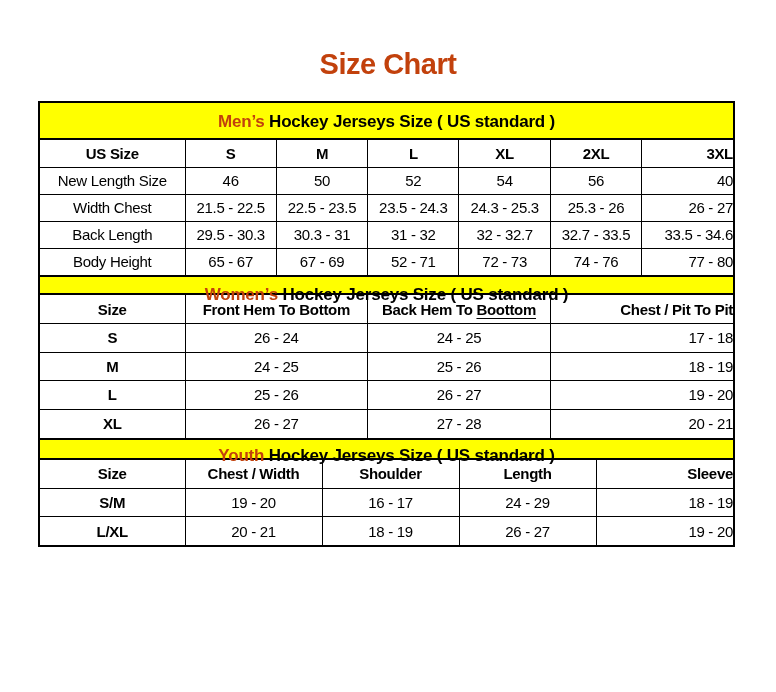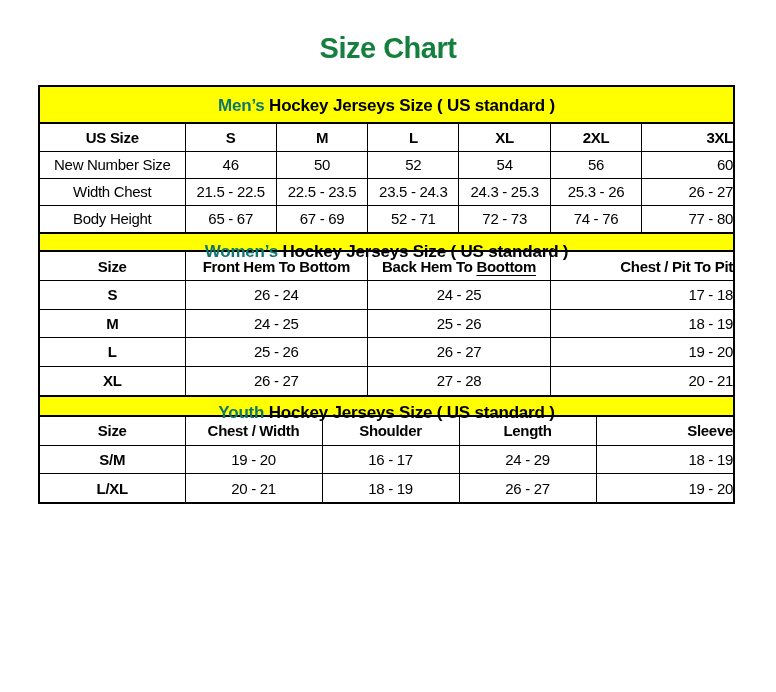--- a/index.html
+++ b/index.html
@@ -5,44 +5,44 @@
   * { box-sizing: border-box; }
   html, body {
     margin: 0; padding: 0;
     width: 776px; height: 692px;
     background: #ffffff;
     font-family: "Liberation Sans", sans-serif;
     color: #000000;
     overflow: hidden;
   }
   .page-title {
-    margin: 32px 0 0 0;
+    margin: 48px 0 0 0;
     text-align: center;
     font-size: 29px;
     font-weight: bold;
-    color: #15803d;
+    color: #c2410c;
     letter-spacing: -0.5px;
   }
   .chart {
     width: 697px;
     margin: 20px 0 0 38px;
     border: 2px solid #000000;
   }
   .band {
     background: #FFFF00;
     text-align: center;
     font-weight: bold;
     font-size: 17px;
     letter-spacing: -0.2px;
     border-bottom: 2px solid #000000;
   }
   .band.band-mens   { height: 37px; line-height: 37px; }
   .band.band-womens { height: 20px; line-height: 35px; border-top: 2px solid #000000; }
   .band.band-youth  { height: 22px; line-height: 31px; border-top: 2px solid #000000; }
-  .band .hl { color: #0f766e; }
+  .band .hl { color: #c2410c; }
   table.size-table {
     width: 100%;
     border-collapse: collapse;
     table-layout: fixed;
     padding-left: 23px;
   }
   table.size-table td {
     border: 1px solid #000000;
     text-align: center;
     vertical-align: middle;
@@ -92,36 +92,45 @@
       <tr>
         <td class="hdr">US Size</td>
         <td class="hdr">S</td>
         <td class="hdr">M</td>
         <td class="hdr">L</td>
         <td class="hdr">XL</td>
         <td class="hdr">2XL</td>
         <td class="hdr">3XL</td>
       </tr>
       <tr>
-        <td>New Number Size</td>
+        <td>New Length Size</td>
         <td>46</td>
         <td>50</td>
         <td>52</td>
         <td>54</td>
         <td>56</td>
-        <td>60</td>
+        <td>40</td>
       </tr>
       <tr>
         <td>Width Chest</td>
         <td>21.5 - 22.5</td>
         <td>22.5 - 23.5</td>
         <td>23.5 - 24.3</td>
         <td>24.3 - 25.3</td>
         <td>25.3 - 26</td>
         <td>26 - 27</td>
+      </tr>
+      <tr>
+        <td>Back Length</td>
+        <td>29.5 - 30.3</td>
+        <td>30.3 - 31</td>
+        <td>31 - 32</td>
+        <td>32 - 32.7</td>
+        <td>32.7 - 33.5</td>
+        <td>33.5 - 34.6</td>
       </tr>
       <tr>
         <td>Body Height</td>
         <td>65 - 67</td>
         <td>67 - 69</td>
         <td>52 - 71</td>
         <td>72 - 73</td>
         <td>74 - 76</td>
         <td>77 - 80</td>
       </tr>

